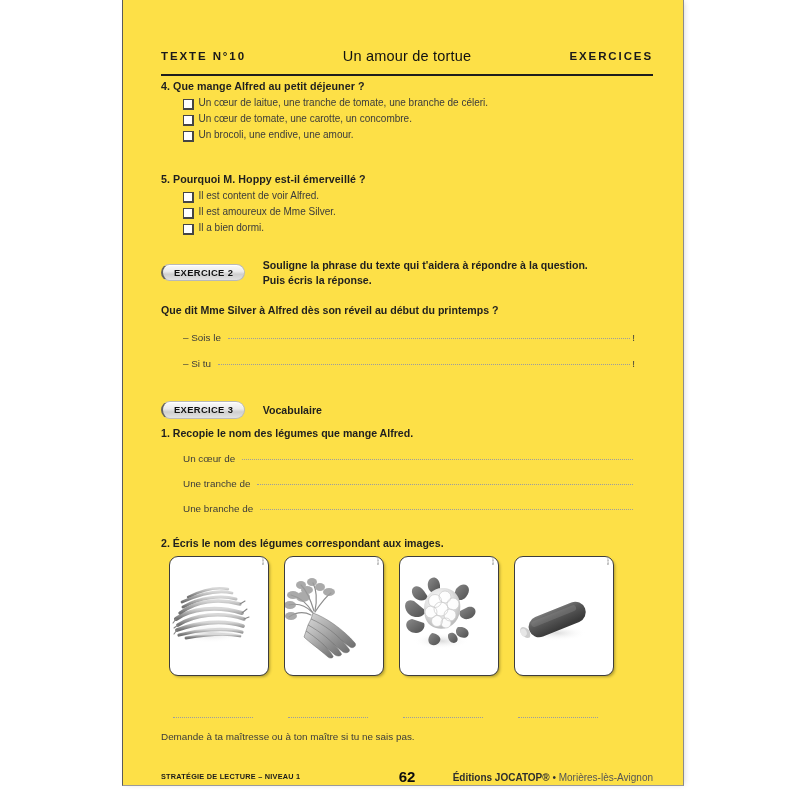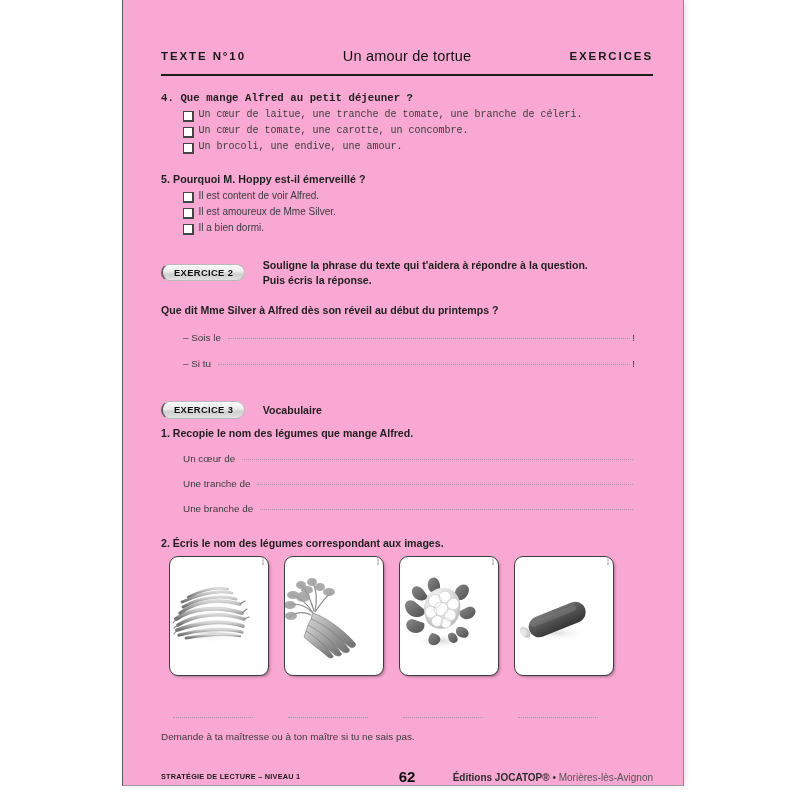--- a/index.html
+++ b/index.html
@@ -15,21 +15,21 @@
     color: #2b2b2b;
   }
 
   
   #scan-page {
     position: absolute;
     left: 122px;
     top: 0px;
     width: 562px;
     height: 786px;
-    background: #f9a8d4;
+    background: #fde047;
     border-left: 1.6px solid #5a5a5a;
     border-right: 1.1px solid #8b8b8b;
     border-bottom: 1.1px solid #9a9a9a;
     box-sizing: border-box;
     box-shadow: 2px 0 6px -2px rgba(0,0,0,.18);
   }
   #page-inner {
     position: absolute;
     left: 38px;
     top: 0;
@@ -196,21 +196,21 @@
 
 <div id="scan-page">
   <div id="page-inner">
 
     <div class="hdr">
       <div class="hdr-left">TEXTE N°10</div>
       <div class="hdr-mid">Un amour de tortue</div>
       <div class="hdr-right">EXERCICES</div>
     </div>
 
-    <div class="qblock" style="top:92px;font-family:Liberation Mono, monospace;">
+    <div class="qblock" style="top:80px;">
       <div class="q-title">4. Que mange Alfred au petit déjeuner ?</div>
       <div class="opt-list">
         <div class="opt">
           <span class="cbox"></span>
           <span class="opt-txt">Un cœur de laitue, une tranche de tomate, une branche de céleri.</span>
         </div>
         <div class="opt">
           <span class="cbox"></span>
           <span class="opt-txt">Un cœur de tomate, une carotte, un concombre.</span>
         </div>

